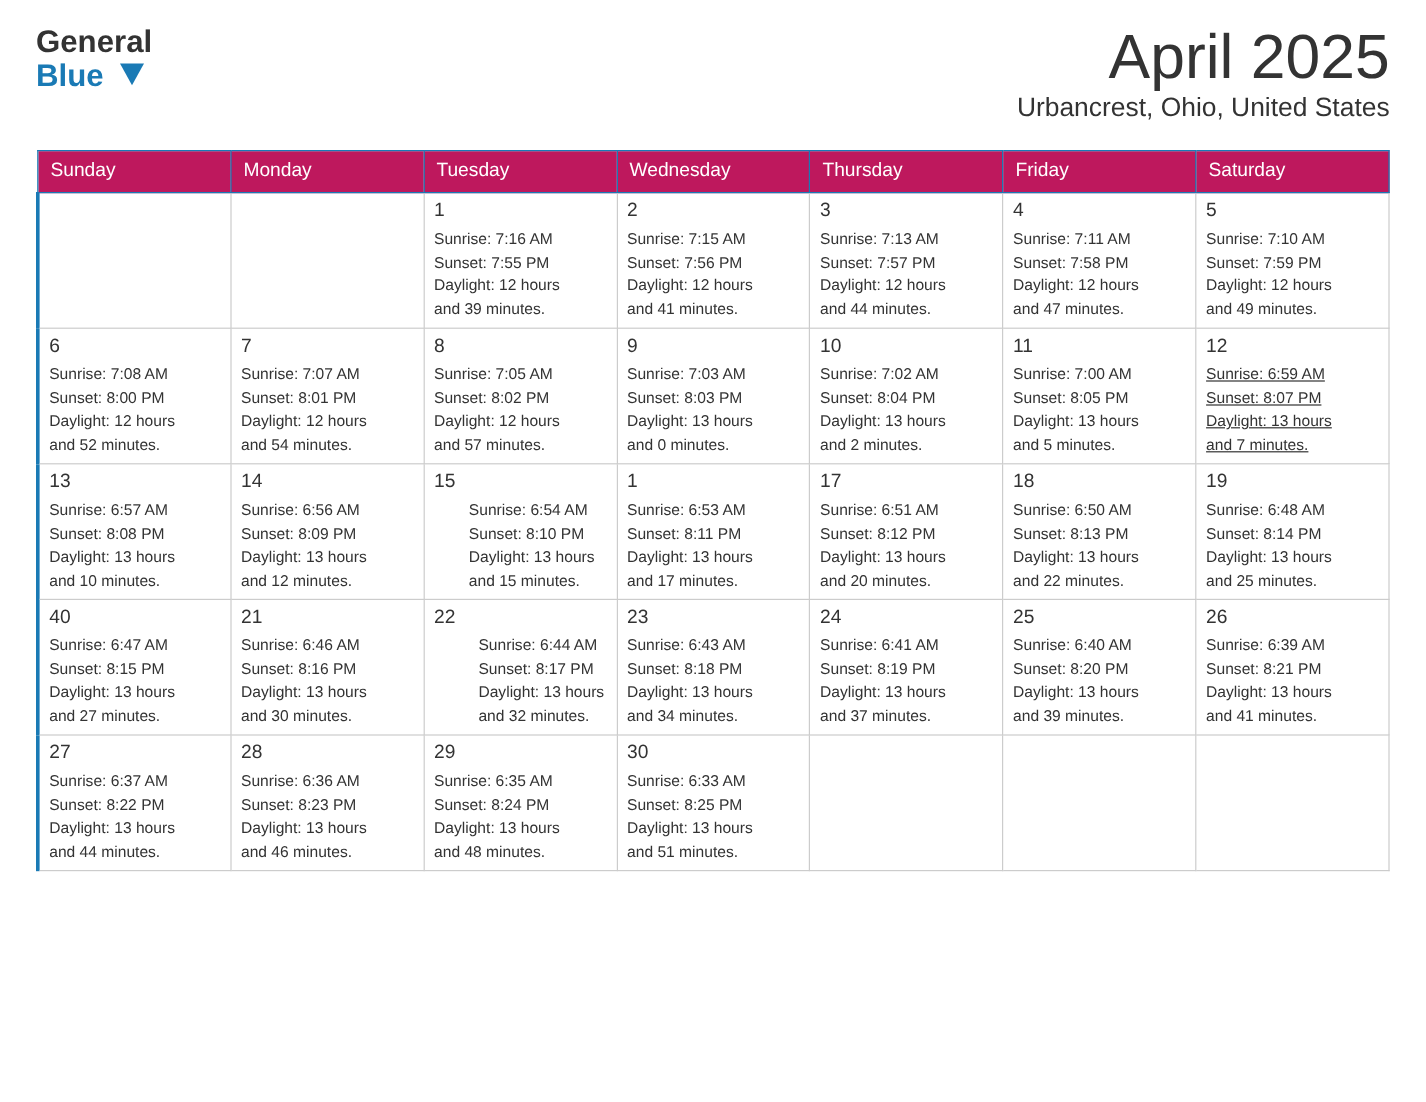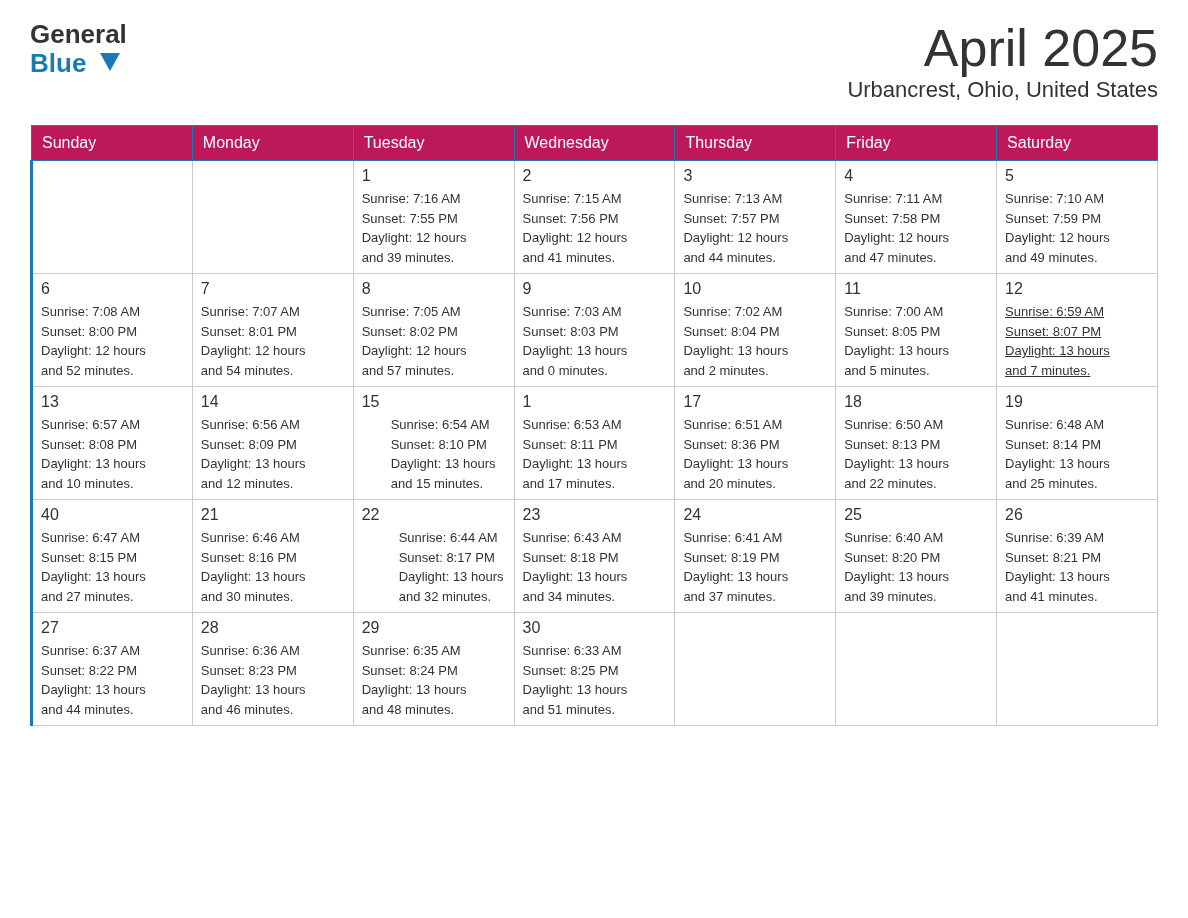--- a/index.html
+++ b/index.html
@@ -244,21 +244,21 @@
         <td>
           <span class="day-number">1</span>
           <div class="day-info" style="white-space: pre-line;">Sunrise: 6:53 AM
 Sunset: 8:11 PM
 Daylight: 13 hours
 and 17 minutes.</div>
         </td>
         <td>
           <span class="day-number">17</span>
           <div class="day-info" style="white-space: pre-line;">Sunrise: 6:51 AM
-Sunset: 8:36 PM
+Sunset: 8:12 PM
 Daylight: 13 hours
 and 20 minutes.</div>
         </td>
         <td>
           <span class="day-number">18</span>
           <div class="day-info" style="white-space: pre-line;">Sunrise: 6:50 AM
 Sunset: 8:13 PM
 Daylight: 13 hours
 and 22 minutes.</div>
         </td>

